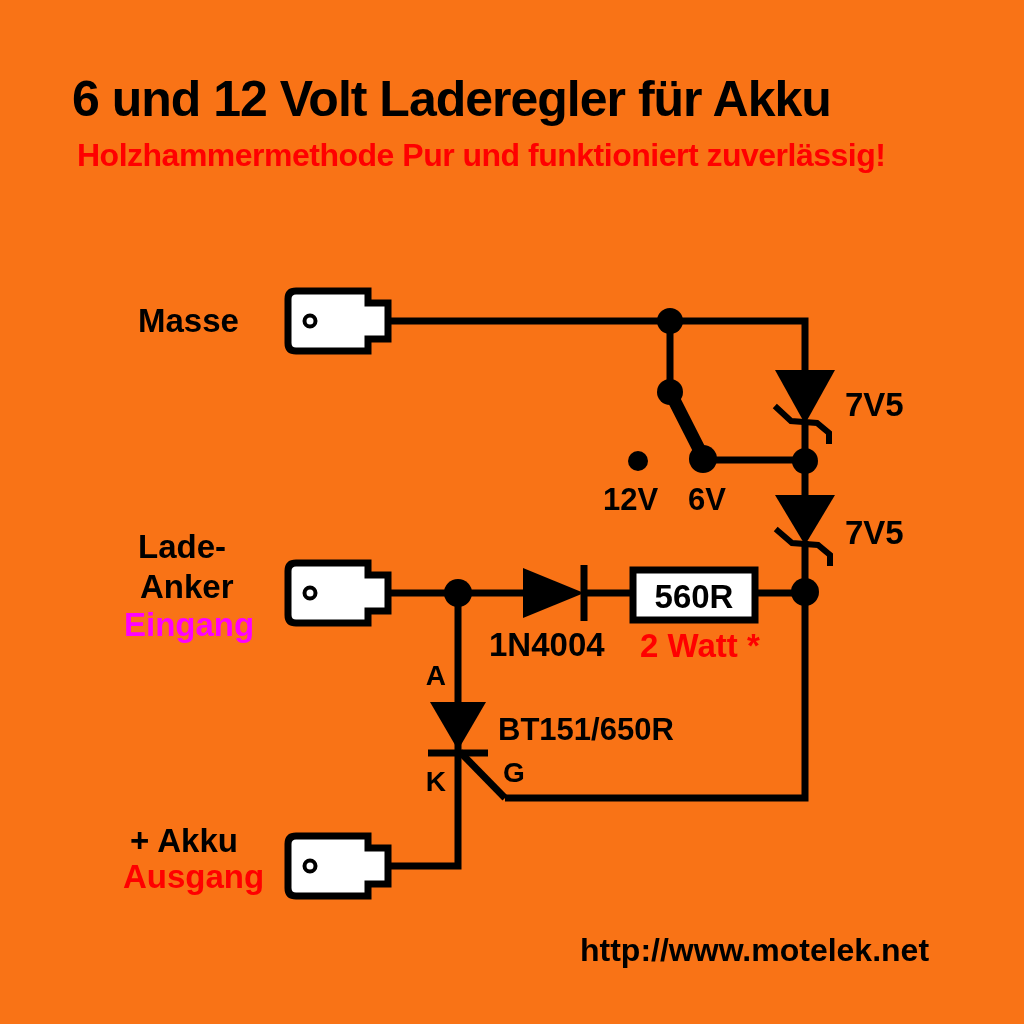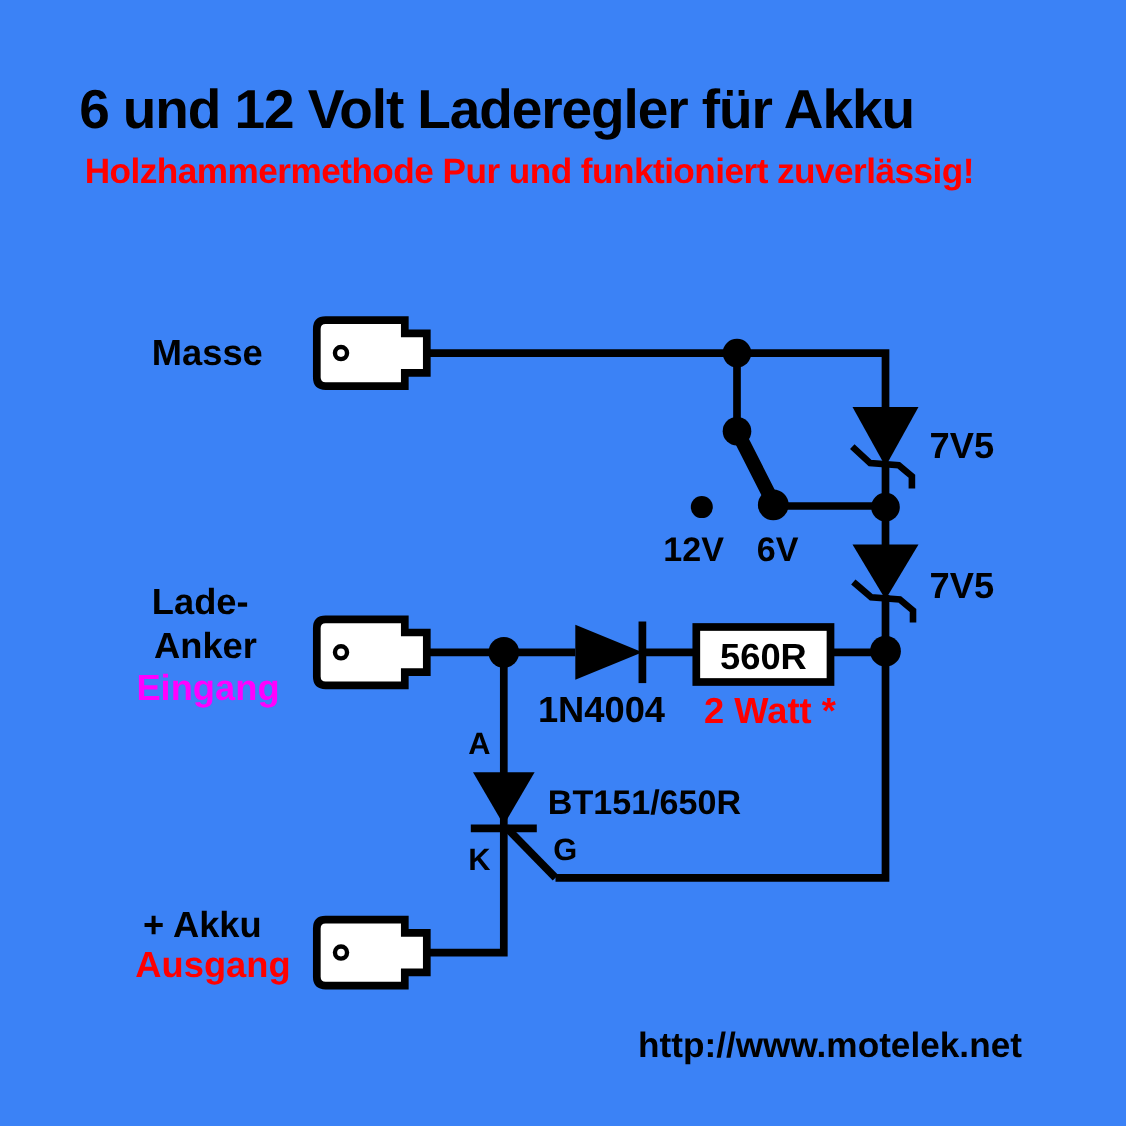--- a/index.html
+++ b/index.html
@@ -4,21 +4,21 @@
 <style>
   html, body {
     margin: 0;
     padding: 0;
     background: #ffffff;
   }
   .stage {
     position: relative;
     width: 1024px;
     height: 1024px;
-    background: #3b82f6;
+    background: #f97316;
     overflow: hidden;
   }
   svg.schematic {
     position: absolute;
     left: 0;
     top: 0;
   }
   text {
     font-family: "Liberation Sans", "DejaVu Sans", sans-serif;
     font-weight: bold;

